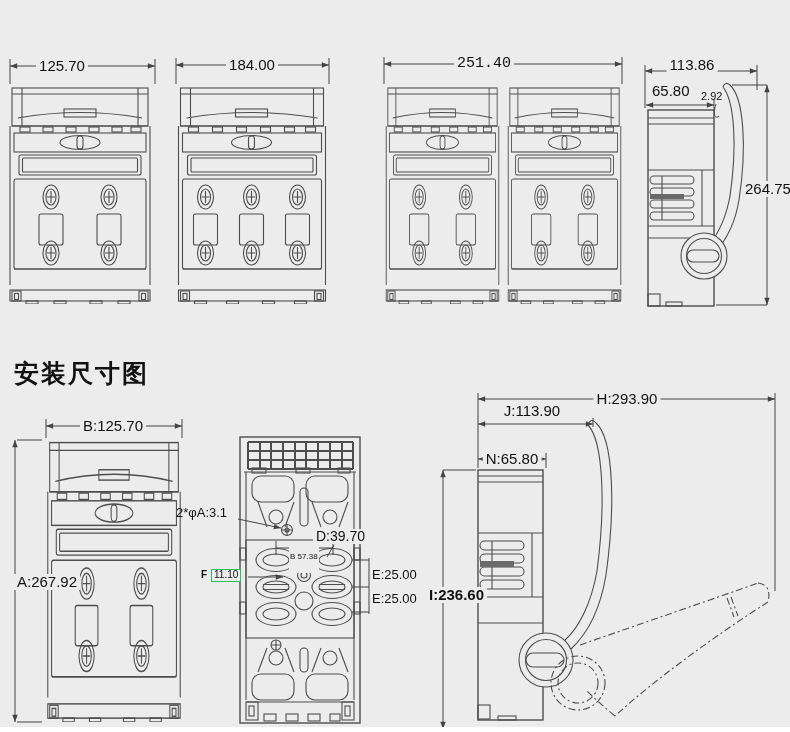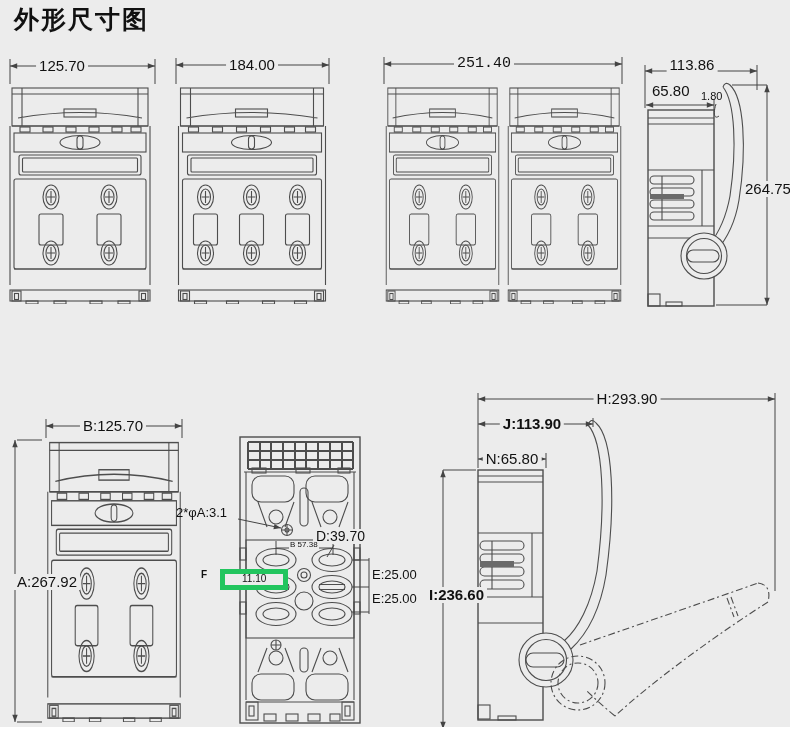--- a/index.html
+++ b/index.html
@@ -10,24 +10,24 @@
   svg{position:absolute;left:0;top:0;}
   .art{stroke:var(--line);fill:none;stroke-width:1.1;}
   .thick{stroke-width:1.4;}
   .dimline{stroke:var(--dim);fill:none;stroke-width:1;}
   .dash{stroke-dasharray:7 3 2 3;}
   .lbl{position:absolute;font-size:15px;line-height:1.05;white-space:nowrap;color:var(--txt);}
   .bg{background:var(--bg);padding:0 3px;}
   .c{transform:translateX(-50%);}
   .title{font-size:25px;font-weight:700;letter-spacing:2px;}
   .sm{font-size:11px;}
-  .xs{font-size:8px;padding:0 1px;}
+  .xs{font-size:8px;padding:12px 1px;}
   .md{font-size:13px;}
   .flabel{font-size:10px;font-weight:700;}
-  .fbox{font-size:10px;border:5px solid #22c55e;padding:0 17px;background:var(--bg);margin-left:9px;}
+  .fbox{font-size:10px;border:1px solid #22c55e;padding:0 2px;background:var(--bg);}
   .strip{position:absolute;left:0;bottom:0;width:790px;height:5px;background:#ffffff;}
 </style>
 </head>
 <body>
 
 <div id="stage">
 
 <svg width="790" height="732" viewBox="0 0 790 732">
   <defs>
     <marker id="ar" viewBox="0 0 10 8" markerWidth="9" markerHeight="8" refX="8.5" refY="4" orient="auto-start-reverse" markerUnits="userSpaceOnUse">
@@ -294,40 +294,40 @@
     <path class="dimline" d="M50,10 V85 M347,10 V208"></path>
     <path class="dimline" d="M50,41 H165" marker-start="url(#ar)" marker-end="url(#ar)"></path>
     <path class="dimline" d="M165,35 V44"></path>
     <path class="dimline" d="M50,76 H118" marker-start="url(#ar)" marker-end="url(#ar)"></path>
     <path class="dimline" d="M118,70 V85"></path>
     <path class="dimline" d="M15,87 V346" marker-start="url(#ar)" marker-end="url(#ar)"></path>
     <path class="dimline" d="M15,87 H48 M15,346 H48"></path>
   </g>
 </svg>
 
-<div class="lbl title" style="left:14px;top:6px;">外形尺寸图</div>
+<div class="lbl title" style="left:14px;top:360px;">安装尺寸图</div>
 
 <span class="lbl bg c" style="left:62px;top:58px;text-align:right;">125.70</span>
 <span class="lbl bg c" style="left:252px;top:57px;">184.00</span>
 <span class="lbl bg c" style="left:484px;top:56px;font-family:Liberation Mono, monospace;">251.40</span>
 <span class="lbl bg c" style="left:692px;top:57px;">113.86</span>
 <span class="lbl" style="left:652px;top:83px;">65.80</span>
-<span class="lbl sm" style="left:701px;top:91px;">1.80</span>
+<span class="lbl sm" style="left:701px;top:91px;">2.92</span>
 <span class="lbl bg" style="left:742px;top:181px;">264.75</span>
 
 <span class="lbl bg c" style="left:113px;top:418px;">B:125.70</span>
 <span class="lbl bg" style="left:14px;top:574px;text-align:center;">A:267.92</span>
 
 <span class="lbl md" style="left:176px;top:506px;text-align:center;">2*φA:3.1</span>
 <span class="lbl bg" style="left:313px;top:529px;font-size:14px;">D:39.70</span>
 <span class="lbl xs bg" style="left:289px;top:541px;">B 57.38</span>
 <span class="lbl flabel" style="left:201px;top:570px;">F</span>
 <span class="lbl fbox" style="left:211px;top:569px;">11.10</span>
 <span class="lbl md" style="left:372px;top:568px;">E:25.00</span>
 <span class="lbl md" style="left:372px;top:592px;">E:25.00</span>
 
 <span class="lbl bg c" style="left:627px;top:391px;">H:293.90</span>
-<span class="lbl bg c" style="left:532px;top:416px;font-weight:bold;">J:113.90</span>
+<span class="lbl bg c" style="left:532px;top:403px;">J:113.90</span>
 <span class="lbl bg c" style="left:512px;top:451px;">N:65.80</span>
 <span class="lbl bg" style="left:426px;top:587px;font-weight:bold;">I:236.60</span>
 
 <div class="strip"></div>
 </div>
 
 </body></html>

